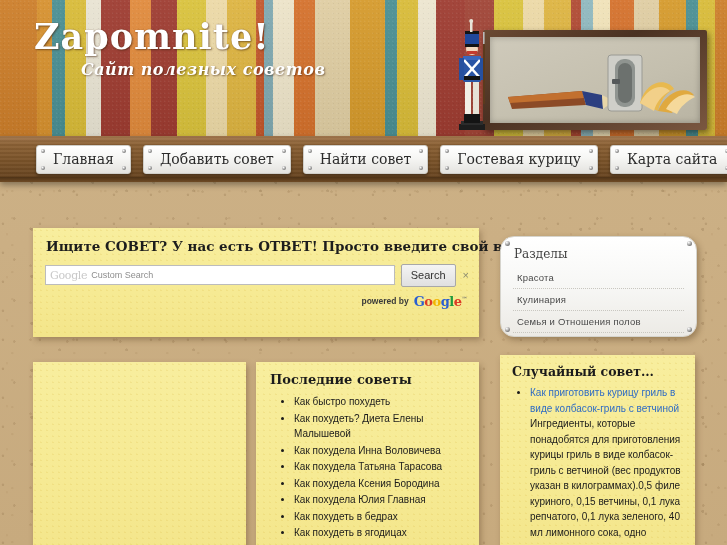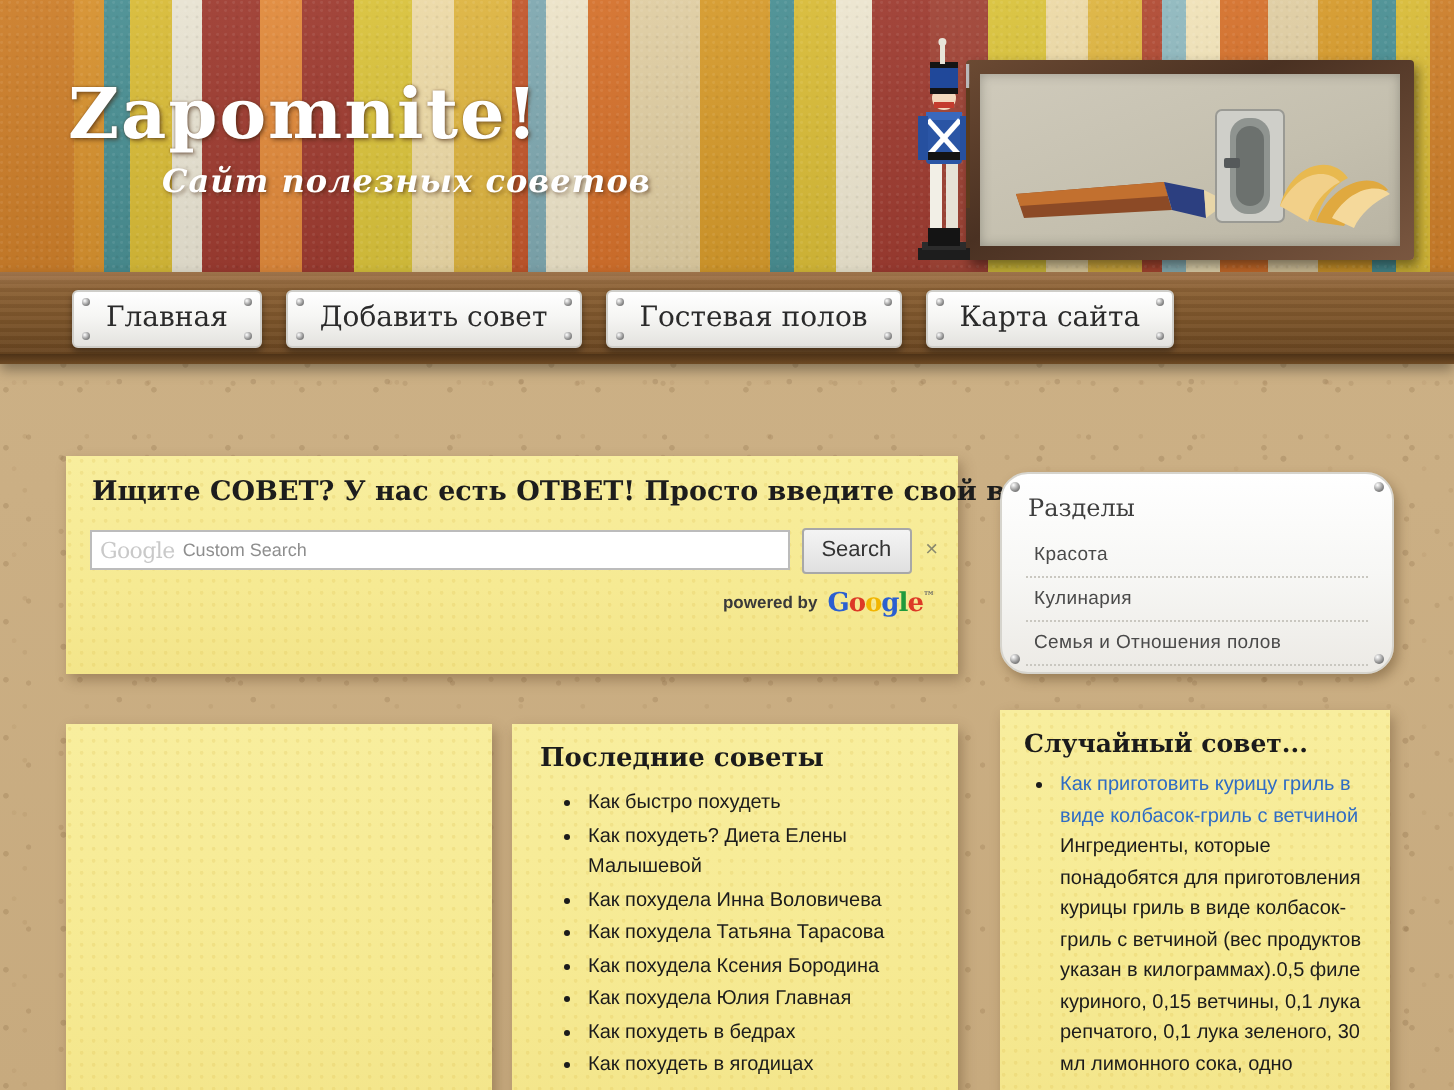--- a/index.html
+++ b/index.html
@@ -32,21 +32,21 @@
   .stripes{position:absolute;inset:0;display:flex;}
   .stripes i{display:block;height:100%;
     background-image:linear-gradient(180deg,rgba(255,255,255,.05),rgba(0,0,0,.06));}
   .noise{position:absolute;inset:0;
     background-image:
       radial-gradient(circle at 20% 30%,rgba(255,255,255,.10) 0 .6px,transparent .9px),
       radial-gradient(circle at 70% 70%,rgba(0,0,0,.08) 0 .6px,transparent .9px);
     background-size:4px 4px,5px 5px;opacity:.7;}
 
   
-  #logo{position:absolute;left:34px;top:40px;z-index:6;}
+  #logo{position:absolute;left:34px;top:19px;z-index:6;}
   #logo .word{
     font-family:"DejaVu Serif", serif;
     font-weight:700;font-size:35px;line-height:35px;color:#ffffff;
     letter-spacing:1px;
     text-shadow:1px 1px 2px rgba(60,30,10,.55), 0 0 1px rgba(90,50,20,.6);
   }
   #logo .sub{
     margin-top:6px;margin-left:3px;
     font-family:"DejaVu Serif", serif;font-style:italic;font-weight:700;
     font-size:16px;color:#ffffff;letter-spacing:.5px;
@@ -299,21 +299,22 @@
           <path d="M176 72 C184 58 198 54 205 60 C197 64 190 70 187 77 Z" fill="#f5d99b"></path>
         </svg>
       </div>
     </div>
   </div>
 
   <div id="shelf">
     <div id="nav">
         <div class="plate"><span>Главная</span><span class="sc l"></span><span class="sc r"></span></div>
         <div class="plate"><span>Добавить совет</span><span class="sc l"></span><span class="sc r"></span></div>
-        <div class="plate"><span>Гостевая полов</span><span class="sc l"></span><span class="sc r"></span></div>
+        <div class="plate"><span>Найти совет</span><span class="sc l"></span><span class="sc r"></span></div>
+        <div class="plate"><span>Гостевая курицу</span><span class="sc l"></span><span class="sc r"></span></div>
         <div class="plate"><span>Карта сайта</span><span class="sc l"></span><span class="sc r"></span></div>
       </div>
     <div class="edge"></div>
   </div>
 
   <div class="panel" id="searchPanel">
     <div class="search-title">Ищите СОВЕТ? У нас есть ОТВЕТ! Просто введите свой вопрос.</div>
 
     <div class="gsc-row">
       <div class="gsc-input">
@@ -358,17 +359,17 @@
         <li><a>Как похудела Юлия Главная</a></li>
         <li><a>Как похудеть в бедрах</a></li>
         <li><a>Как похудеть в ягодицах</a></li>
         <li><a>Как похудеть в ногах</a></li>
       </ul>
   </div>
 
   <div class="panel" id="randomPanel">
     <div class="panel-head">Случайный совет...</div>
     <ul class="rnd">
-      <li><span class="lnk">Как приготовить курицу гриль в виде колбасок-гриль с ветчиной</span> <span class="body">Ингредиенты, которые понадобятся для приготовления курицы гриль в виде колбасок-гриль с ветчиной (вес продуктов указан в килограммах).0,5 филе куриного, 0,15 ветчины, 0,1 лука репчатого, 0,1 лука зеленого, 30 мл лимонного сока, одно</span></li>
+      <li><span class="lnk">Как приготовить курицу гриль в виде колбасок-гриль с ветчиной</span> <span class="body">Ингредиенты, которые понадобятся для приготовления курицы гриль в виде колбасок-гриль с ветчиной (вес продуктов указан в килограммах).0,5 филе куриного, 0,15 ветчины, 0,1 лука репчатого, 0,1 лука зеленого, 40 мл лимонного сока, одно</span></li>
     </ul>
   </div>
 
 </div>
 
 </body></html>

